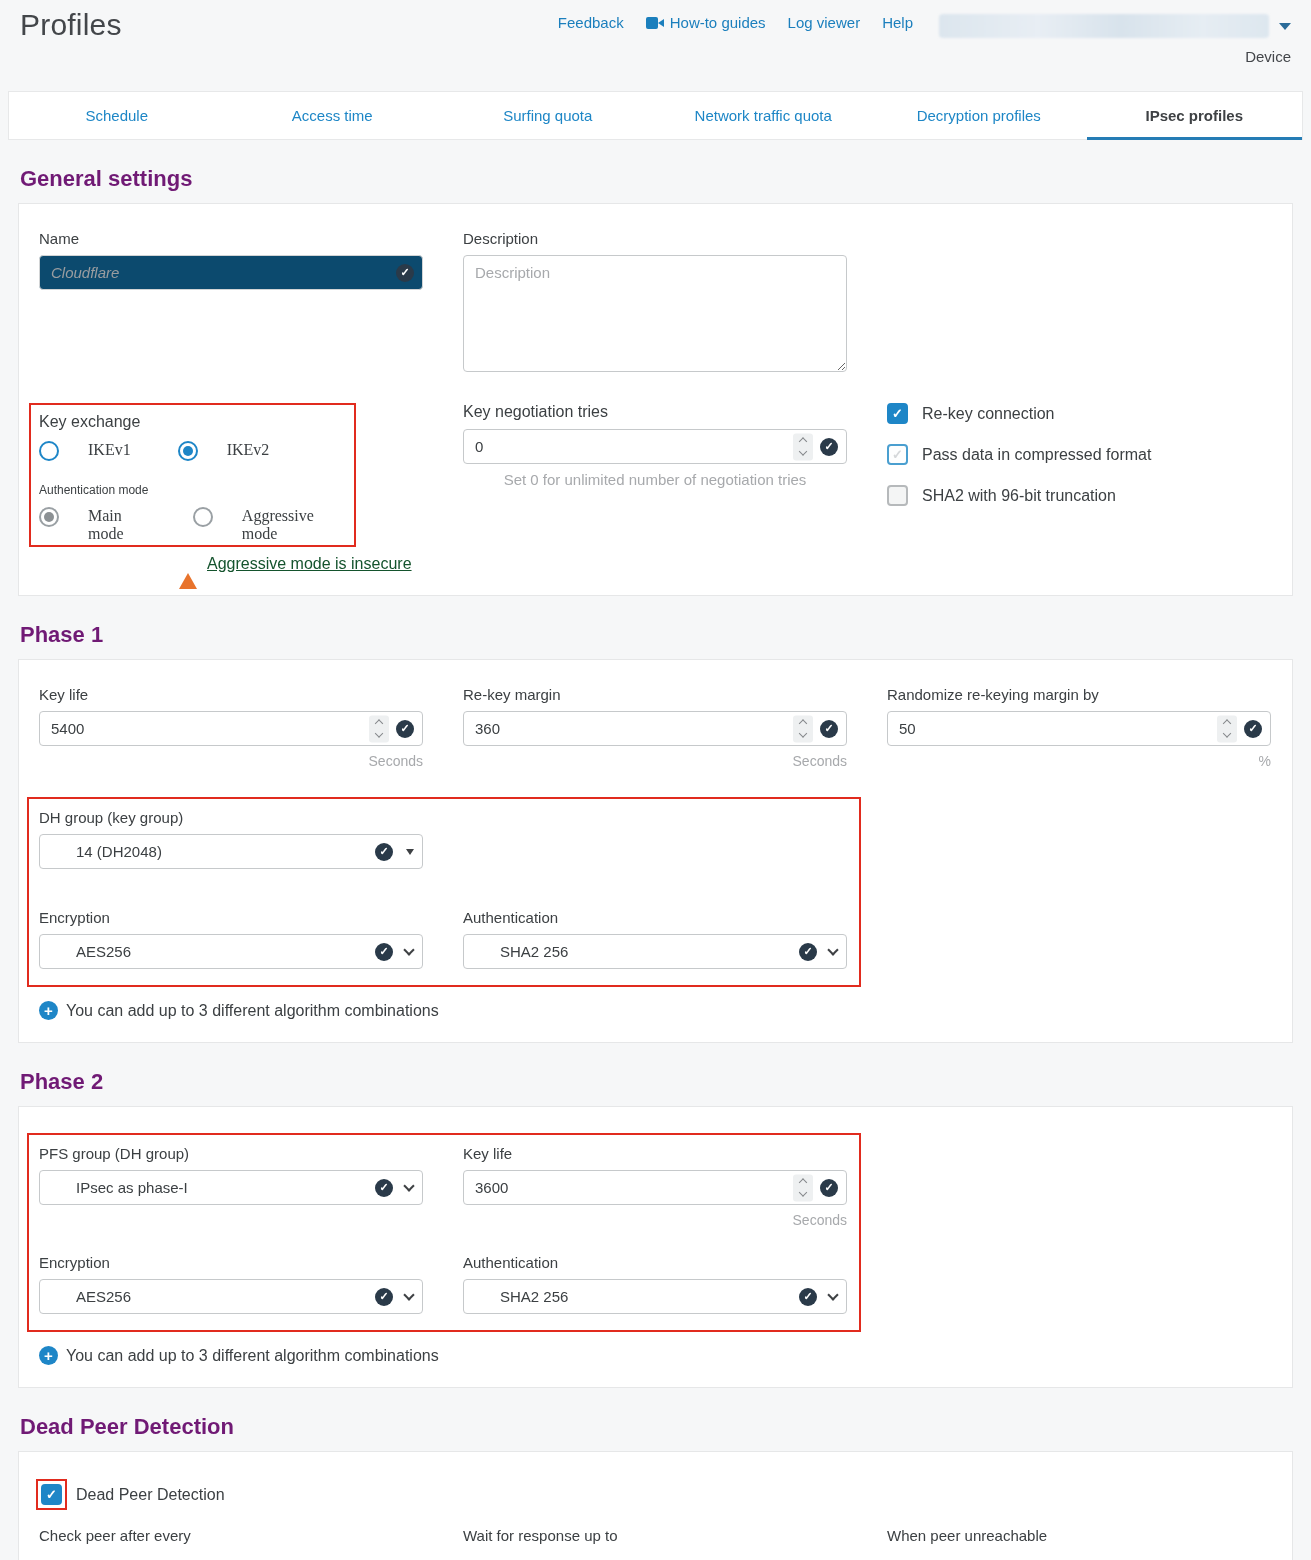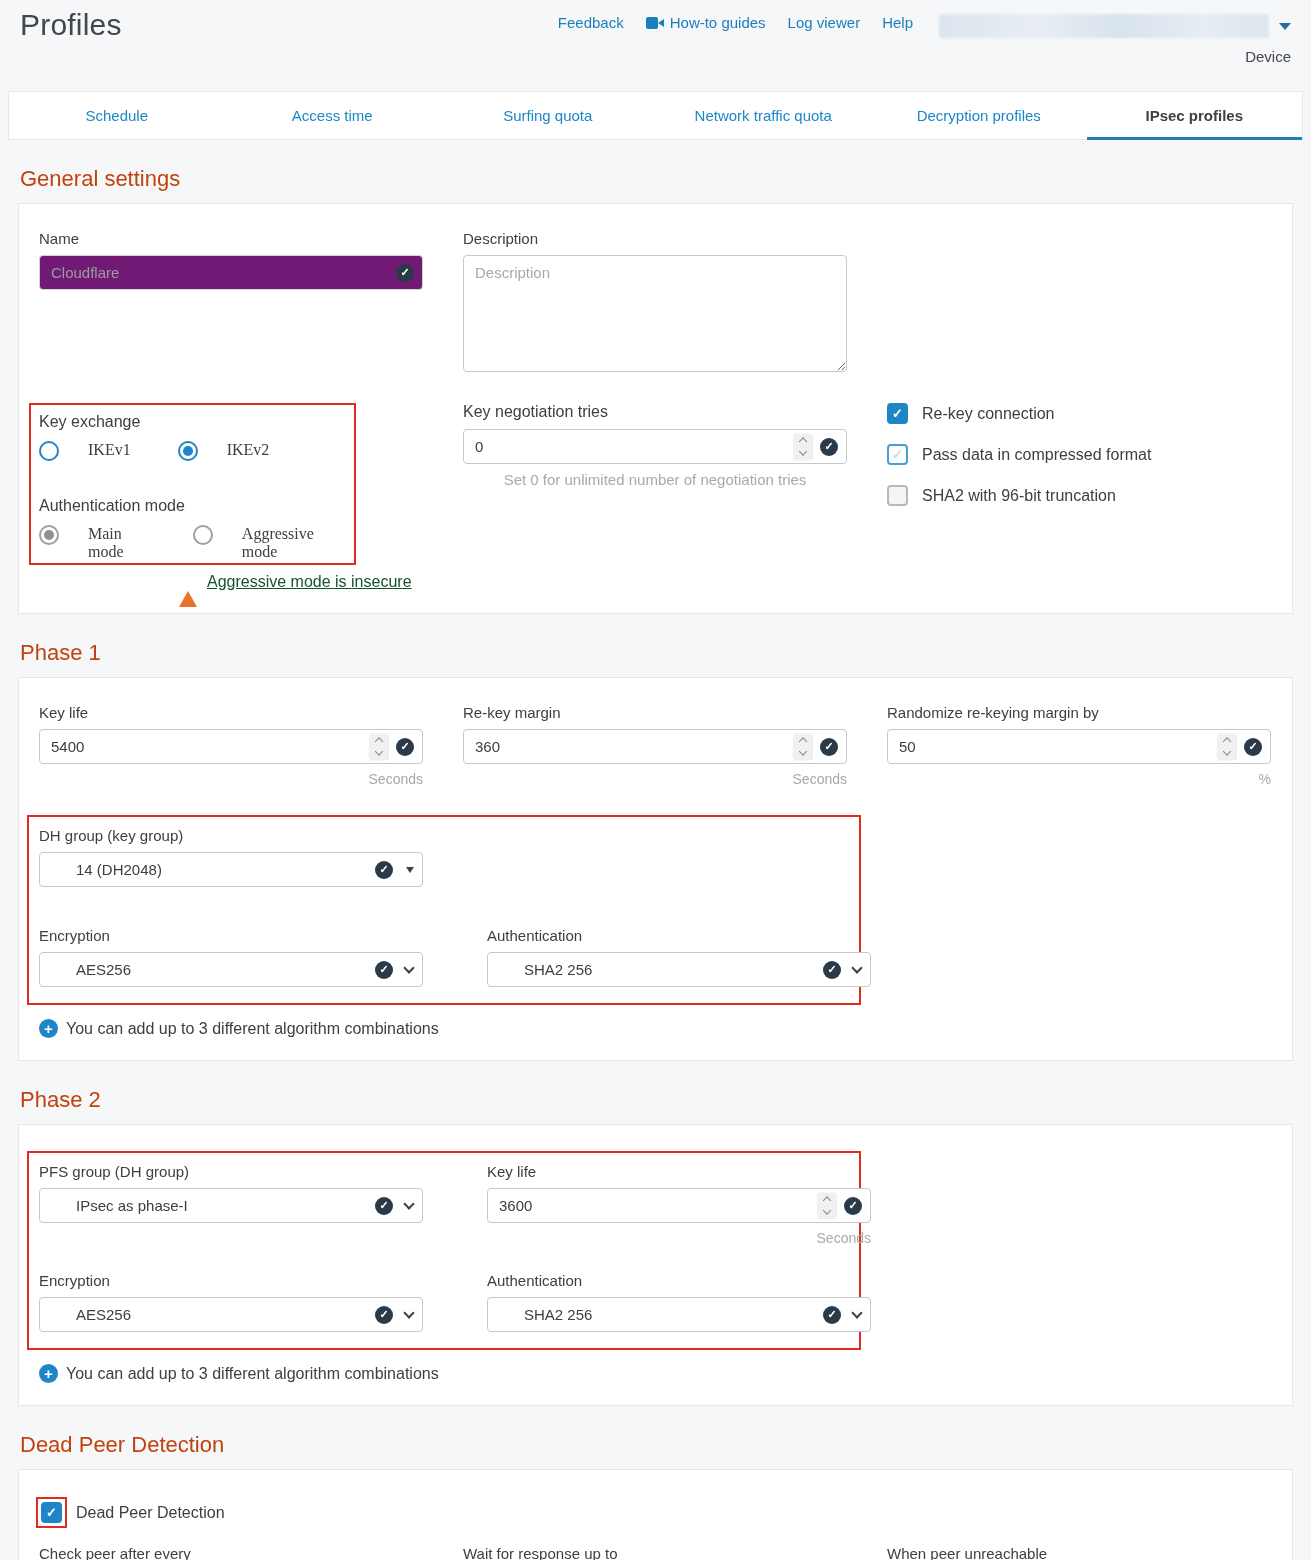--- a/index.html
+++ b/index.html
@@ -22,32 +22,32 @@
   .acct { display:flex; align-items:center; gap:10px; }
   .acct-pill { width:330px; height:24px; border-radius:4px; background:linear-gradient(90deg,#dce6ee 0%,#e8eef4 30%,#d8e3ec 55%,#e6edf3 80%,#dde7ef 100%); filter:blur(1.2px); }
   .acct-caret { width:0; height:0; border-left:6px solid transparent; border-right:6px solid transparent; border-top:7px solid #2a6b99; }
   .brand { margin-top:10px; font-size:15px; color:#43464a; }
   
   .tabbar { margin:26px 8px 0 8px; background:#fff; border:1px solid #e7e8e9; display:flex; height:49px; }
   .tab { flex:1; display:flex; align-items:center; justify-content:center; font-size:15px; color:#1d86c6; cursor:pointer; position:relative; }
   .tab.active { color:#3e4144; font-weight:700; }
   .tab.active::after { content:""; position:absolute; left:0; right:0; bottom:-1px; height:3px; background:#257cb5; }
   
-  .section-h { margin:26px 20px 11px 20px; font-size:22px; font-weight:400; color:#c2410c; }
+  .section-h { margin:26px 20px 11px 20px; font-size:22px; font-weight:700; color:#701a75; }
   .card { margin:0 18px; background:#fff; border:1px solid #e6e7e8; padding:26px 20px 22px 20px; }
   .grid3 { display:grid; grid-template-columns:repeat(3, 384px); column-gap:40px; }
-  .grid2 { display:grid; grid-template-columns:384px 384px; column-gap:64px; }
+  .grid2 { display:grid; grid-template-columns:384px 384px; column-gap:40px; }
   .lbl { font-size:15px; color:#3c4043; margin-bottom:8px; }
   .inputwrap { position:relative; }
   input.txt, .selbox {
     width:100%; height:35px; border:1px solid #c6c9cb; border-radius:4px;
     padding:0 64px 0 11px; font-family:"Liberation Sans",sans-serif; font-size:15px; color:#3c4043; background:#fff;
     display:block; outline:none;
   }
-  input.txt:disabled { background:#701a75; color:#9a9da0; border-color:#d2d4d5; }
+  input.txt:disabled { background:#0c4a6e; color:#9a9da0; border-color:#d2d4d5;font-style:italic; }
   textarea.ta {
     width:100%; height:117px; border:1px solid #c6c9cb; border-radius:4px; padding:8px 11px;
     font-family:"Liberation Sans",sans-serif; font-size:15px; color:#3c4043; resize:both; outline:none;
   }
   textarea.ta::placeholder, input.txt::placeholder { color:#a7a9ac; }
   .selbox { display:flex; align-items:center; padding-right:58px; cursor:pointer;padding-left:36px; }
   .okc {
     position:absolute; right:9px; top:50%; transform:translateY(-50%);
     width:18px; height:18px; border-radius:50%; background:#2a3a49; color:#fff;
     font-size:11px; font-weight:700; display:flex; align-items:center; justify-content:center;
@@ -155,21 +155,21 @@
 
     <div>
       <div class="redbox-kx">
         <div class="lbl" style="font-size:16px;">Key exchange</div>
         <div class="radio-row">
           <span class="radio"></span>
           <span class="rlabel" style="margin-right:18px;">IKEv1</span>
           <span class="radio sel"></span>
           <span class="rlabel">IKEv2</span>
         </div>
-        <div class="lbl" style="font-size:16px; margin-top:36px;">Authentication mode</div>
+        <div class="lbl" style="font-size:12px; margin-top:22px;">Authentication mode</div>
         <div class="radio-row">
           <span class="radio gray sel"></span>
           <span class="rlabel" style="margin-right:10px;">Main mode</span>
           <span class="radio gray"></span>
           <span class="rlabel">Aggressive mode</span>
         </div>
       </div>
       <div class="warnrow">
         <span class="warn-tri"><span class="t"></span><span class="e">!</span></span>
         <span class="warntxt">Aggressive mode is insecure</span>

